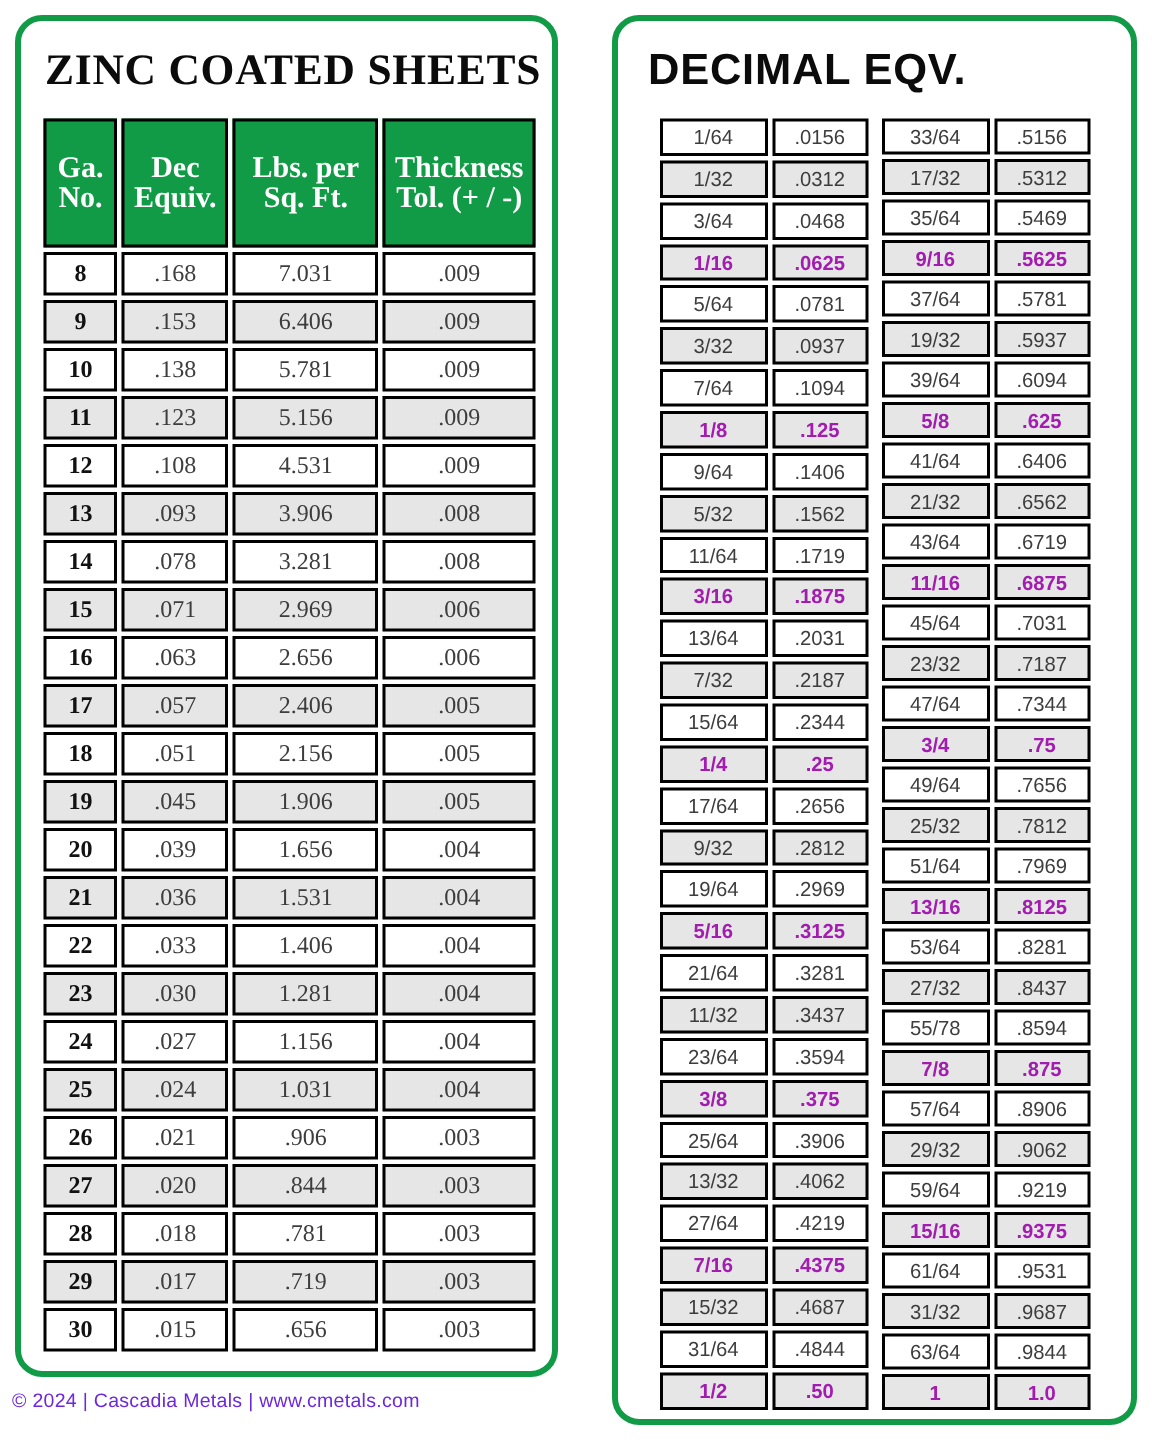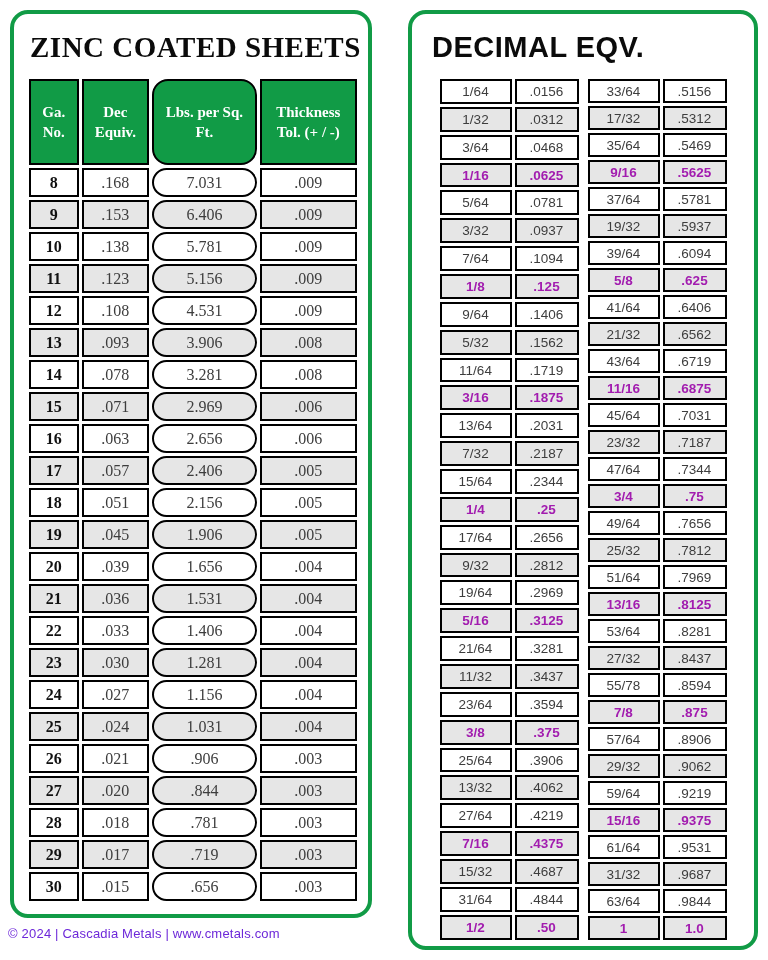--- a/index.html
+++ b/index.html
@@ -38,38 +38,38 @@
     table-layout: fixed;
   }
   #zinc-table th, #zinc-table td {
     border: 2px solid #000000;
     text-align: center;
     vertical-align: middle;
   }
   #zinc-table th {
     background: #119b46;
     color: #ffffff;
-    font-size: 15px;
+    font-size: 20px;
     font-weight: 700;
     line-height: 20px;
     height: 86px;
     padding: 0 6px;
   }
   #zinc-table td {
     background: #ffffff;
     font-size: 16px;
     color: #3d3d3d;
     height: 29px;
     line-height: 25px;
   }
   #zinc-table tr.alt td { background: #e6e6e6; }
   #zinc-table td.zc0 { font-weight: 700; color: #111111; }
   .zc0 { width: 50px; }
   .zc1 { width: 68px; margin-left: 20px; }
-  .zc2 { width: 107px; border-radius: 16px; }
+  .zc2 { width: 107px; }
   .zc3 { width: 98px; }
 
   
   #dec-tables {
     display: flex;
     justify-content: center;
     gap: 3px;
     margin-top: 12px;
   }
   .dec-table {

